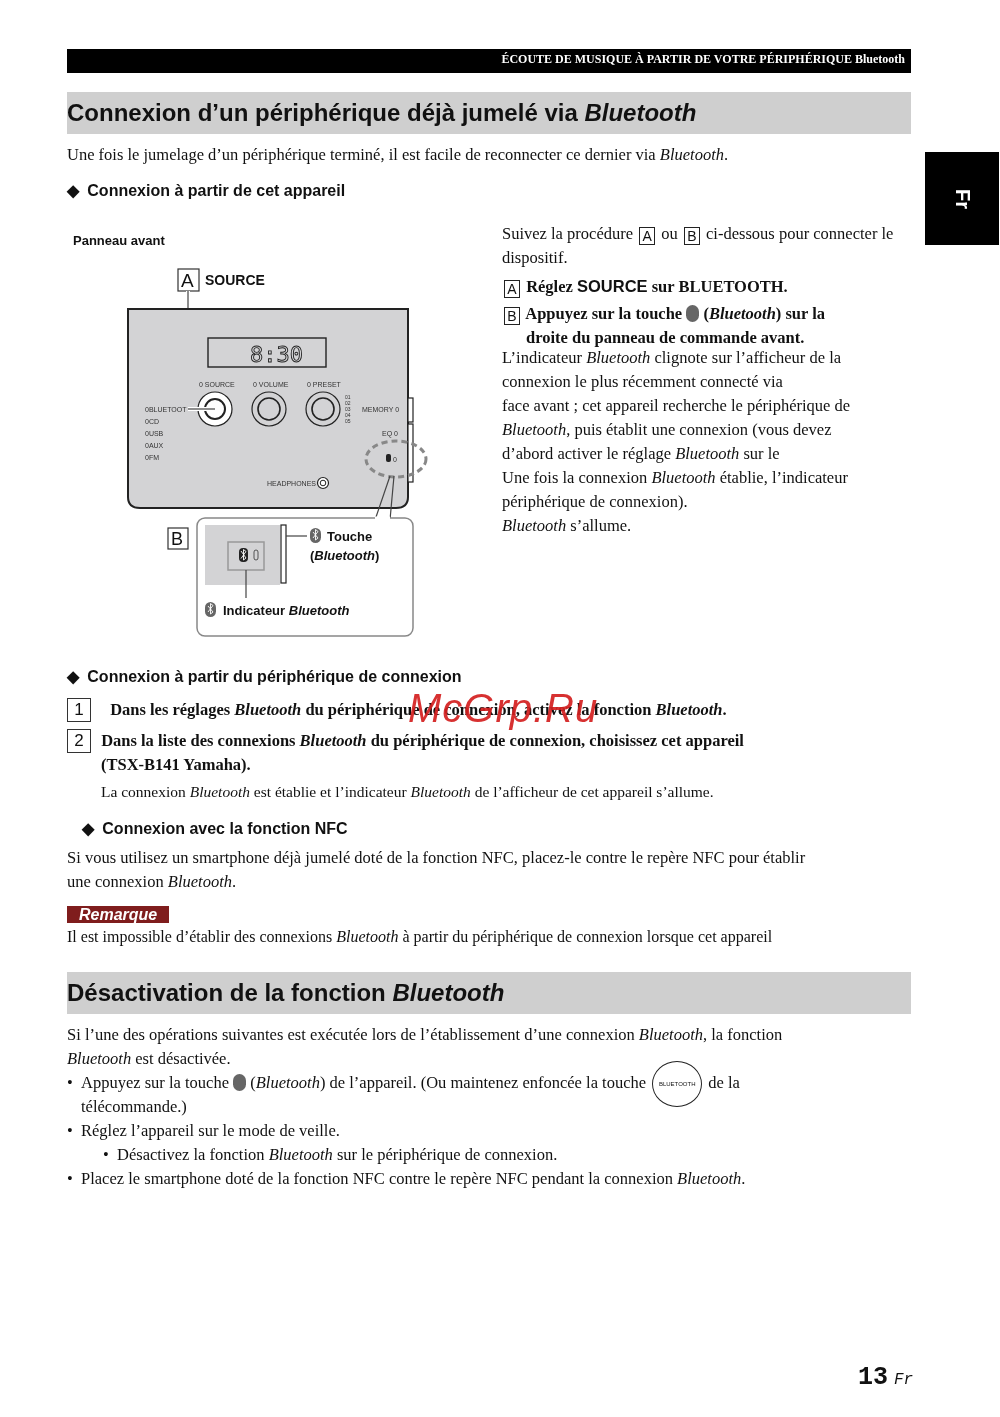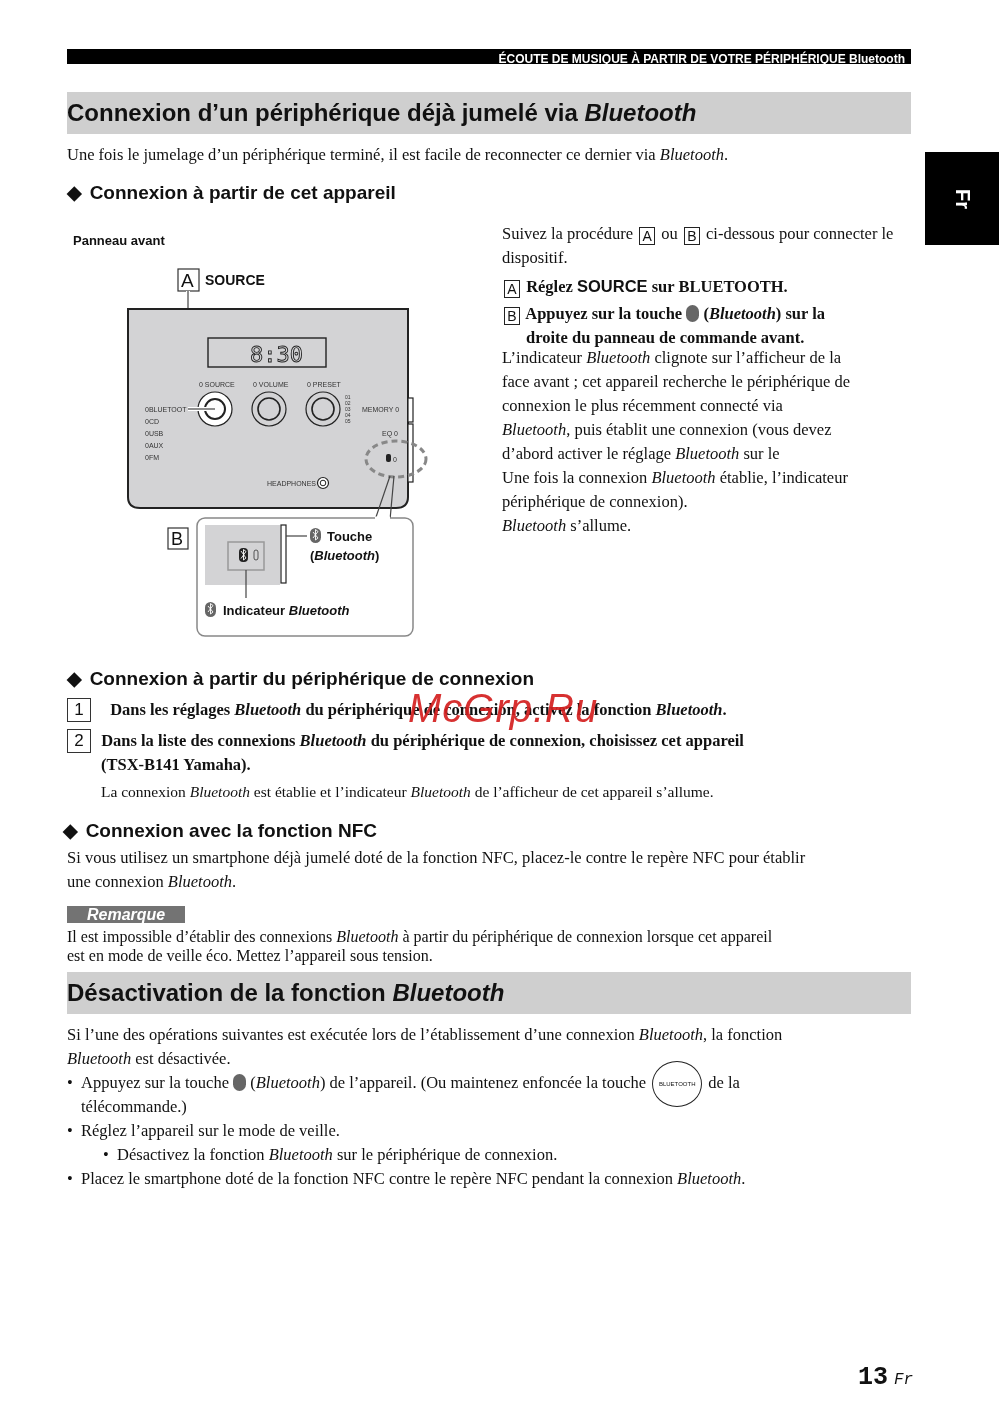--- a/index.html
+++ b/index.html
@@ -1,46 +1,46 @@
 <!DOCTYPE html>
 <html><head>
 <meta charset="utf-8">
 <style>
   html, body { margin: 0; padding: 0; background: #ffffff; }
   body { width: 1000px; height: 1417px; position: relative; overflow: hidden;
          font-family: "Liberation Serif", serif; color: #111; }
   .abs { position: absolute; }
   .sans { font-family: "Liberation Sans", sans-serif; }
 
-  #top-bar { left: 67px; top: 49px; width: 844px; height: 15px; background: #000;
-             color: #fff; font-family: Liberation Sans, sans-serif; font-weight: bold;
+  #top-bar { left: 67px; top: 49px; width: 844px; height: 24px; background: #000;
+             color: #fff; font-family: Liberation Serif, serif; font-weight: bold;
              font-size: 12px; text-align: right; line-height: 21px; box-sizing: border-box; padding-right: 6px; }
   #top-bar .bt { font-weight: bold; }
 
   .h-band { left: 67px; width: 844px; height: 42px; background: #cfcfcf; box-sizing: border-box;
             font-family: "Liberation Sans", sans-serif; font-weight: bold;
             font-size: 24px; line-height: 42px; color: #111; }
   .h-band i { font-style: italic; }
 
   .p { font-size: 16.5px; line-height: 24px; }
-  .sub-h { font-family: "Liberation Sans", sans-serif; font-weight: bold; font-size: 19px; }
+  .sub-h { font-family: "Liberation Sans", sans-serif; font-weight: bold; font-size: 16px; }
   .diamond { display: inline-block; margin-right: 8px; }
 
   #fr-tab { left: 925px; top: 152px; width: 74px; height: 93px; background: #000; color: #fff;
             font-family: "Liberation Sans", sans-serif; font-weight: bold; font-size: 20px; }
   #fr-tab span { position: absolute; left: 50%; top: 50%; transform: translate(-50%,-50%) rotate(90deg); display: block; }
 
   .boxletter { display: inline-block; border: 1.5px solid #222; width: 14px; height: 16px; line-height: 16px;
                text-align: center; font-family: "Liberation Sans", sans-serif; font-size: 14px; font-weight: normal;
                vertical-align: -2px; box-sizing: content-box; margin: 0 2px; }
   .numbox { display: inline-block; border: 1px solid #333; width: 22px; height: 22px; line-height: 22px;
             text-align: center; font-family: "Liberation Sans", sans-serif; font-size: 17px; font-weight: normal; }
 
-  .remarque { background: #737373; color: #fff; font-family: "Liberation Sans", sans-serif; font-weight: bold;
-              font-style: italic; font-size: 16px; padding: 0 20px; line-height: 18px; }
+  .remarque { background: #7f1d1d; color: #fff; font-family: "Liberation Sans", sans-serif; font-weight: bold;
+              font-style: italic; font-size: 16px; padding: 0 12px; line-height: 18px; }
 
   .bullet-li { position: absolute; left: 67px; font-size: 16.5px; line-height: 24px; }
   .bullet-li .dot { display: inline-block; width: 14px; }
 
   .remote-btn { display: inline-block; width: 48px; height: 44px; border: 1.5px solid #222; border-radius: 50%;
                 font-family: "Liberation Sans", sans-serif; font-size: 6px; text-align: center; line-height: 44px;
                 vertical-align: middle; margin: -12px 2px -12px 2px; }
 
   .watermark { left: 408px; top: 686px; font-family: "Liberation Sans", sans-serif; font-size: 40px; color: #d42020;
                font-style: italic; opacity: 0.92; letter-spacing: 1px; }
@@ -167,22 +167,22 @@
 </div>
 
 <div class="abs p" style="left:502px; top:302px; font-weight:bold; width:410px;">
   <span class="boxletter">B</span>
   <span>Appuyez sur la touche </span><span style="display:inline-block;width:13px;height:17px;border-radius:7px;background:#666;vertical-align:-3px;"></span> (<i>Bluetooth</i>)<span> sur la</span><br>
   <span style="padding-left:24px;">droite du panneau de commande avant.</span>
 </div>
 
 <div class="abs p" style="left:502px; top:346px; width:420px;">
   <div><span>L’indicateur </span><i>Bluetooth</i><span> clignote sur l’afficheur de la</span></div>
+  <div><span>connexion le plus récemment connecté via</span></div>
   <div><span>face avant ; cet appareil recherche le périphérique de</span></div>
-  <div><span>connexion le plus récemment connecté via</span></div>
   <div><i>Bluetooth</i><span>, puis établit une connexion (vous devez</span></div>
   <div><span>d’abord activer le réglage </span><i>Bluetooth</i><span> sur le</span></div>
   <div><span>Une fois la connexion </span><i>Bluetooth</i><span> établie, l’indicateur</span></div>
   <div><span>périphérique de connexion).</span></div>
   <div><i>Bluetooth</i><span> s’allume.</span></div>
 </div>
 
 <div class="abs sub-h" style="left:67px; top:667px;">
   <span class="diamond">◆</span><span>Connexion à partir du périphérique de connexion</span>
 </div>
@@ -195,34 +195,33 @@
 <div class="abs p" style="left:67px; top:729px; font-weight:bold;">
   <span class="numbox">2</span>
   <span style="margin-left:6px;">Dans la liste des connexions </span><i>Bluetooth</i><span> du périphérique de connexion, choisissez cet appareil</span><br>
   <span style="padding-left:34px;">(TSX-B141 Yamaha).</span>
 </div>
 
 <div class="abs" style="left:101px; top:783px; font-size:15.5px;">
   <span>La connexion </span><i>Bluetooth</i><span> est établie et l’indicateur </span><i>Bluetooth</i><span> de l’afficheur de cet appareil s’allume.</span>
 </div>
 
-<div class="abs sub-h" style="left:63px; top:819px;">
+<div class="abs sub-h" style="left:82px; top:819px;">
   <span class="diamond">◆</span><span>Connexion avec la fonction NFC</span>
 </div>
 <div class="abs p" style="left:67px; top:846px;">
   <div>Si vous utilisez un smartphone déjà jumelé doté de la fonction NFC, placez-le contre le repère NFC pour établir</div>
   <div><span>une connexion </span><i>Bluetooth</i><span>.</span></div>
 </div>
 
 <div class="abs" style="left:67px; top:906px;">
   <span class="remarque">Remarque</span>
 </div>
 <div class="abs" style="left:67px; top:927px; font-size:16px; line-height:19px;">
   <div><span>Il est impossible d’établir des connexions </span><i>Bluetooth</i><span> à partir du périphérique de connexion lorsque cet appareil</span></div>
-  <div>est en mode de veille éco. Mettez l’appareil sous tension.</div>
 </div>
 
 <div class="abs h-band" style="top:972px;">
   <span>Désactivation de la fonction </span><i>Bluetooth</i>
 </div>
 
 <div class="abs p" style="left:67px; top:1023px;">
   <div><span>Si l’une des opérations suivantes est exécutée lors de l’établissement d’une connexion </span><i>Bluetooth</i><span>, la fonction</span></div>
   <div><i>Bluetooth</i><span> est désactivée.</span></div>
 </div>

